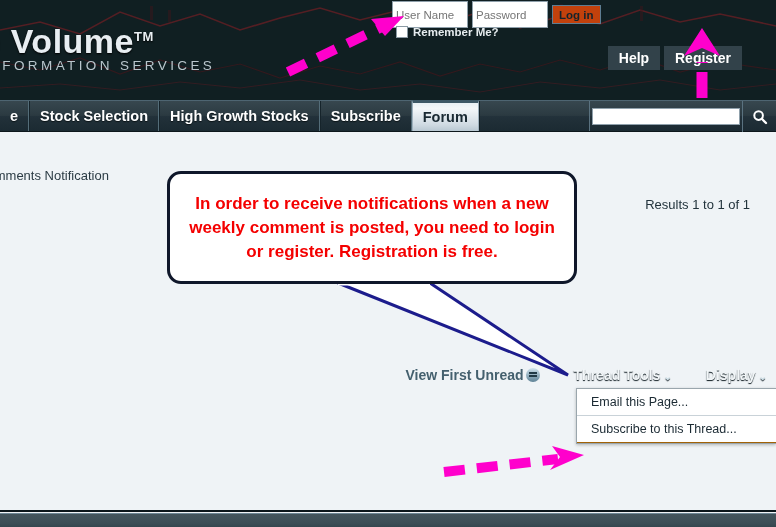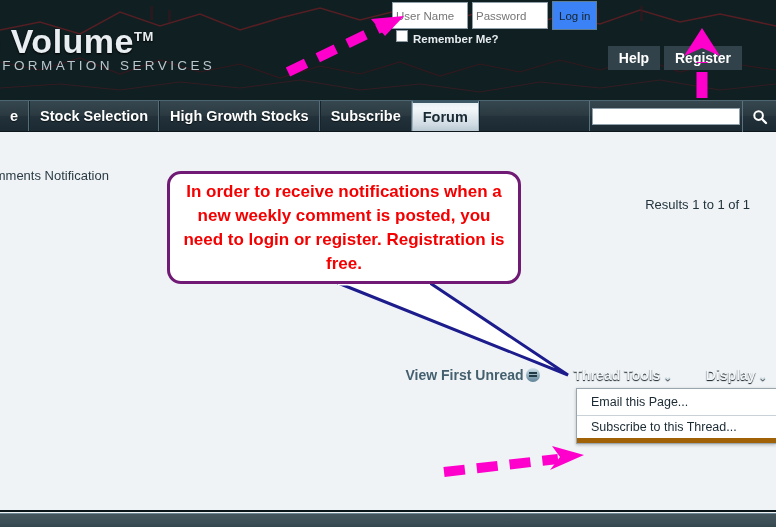--- a/index.html
+++ b/index.html
@@ -39,33 +39,33 @@
     position: absolute; left: 392px; top: 1px;
     display: flex; gap: 4px; align-items: center;
   }
   .login-input {
     width: 76px; height: 27px; font-size: 11.5px;
     border: 1px solid #8fa0ab; background: #fff; color: #8e9aa3;
     padding: 0 3px; font-family: "Liberation Sans", sans-serif;
     line-height: 15px;
   }
   .login-btn {
-    height: 29px; padding: 0 6px; font-size: 11.5px; font-weight: normal;
-    border: 1px solid #5e7d92; background: #3b82f6; color: #15232b;
+    height: 19px; padding: 0 6px; font-size: 11.5px; font-weight: bold;
+    border: 1px solid #5e7d92; background: #c2410c; color: #15232b;
     cursor: pointer; line-height: 14px;
     font-family: "Liberation Sans", sans-serif;
   }
   .remember-wrap {
     position: absolute; left: 396px; top: 26px;
     display: flex; align-items: center; gap: 5px;
   }
   .remember-box {
     width: 12px; height: 12px; background: #fff; border: 1px solid #8b9aa4;
   }
-  .remember-label { color: #e6ecef; font-size: 11.5px; font-weight: bold; margin-top: 7px; }
+  .remember-label { color: #e6ecef; font-size: 11.5px; font-weight: bold; }
 
   .hdr-link {
     position: absolute; top: 0; height: 24px;
     background: #32424a; color: #fff; font-size: 14px; font-weight: bold;
     display: flex; align-items: center; justify-content: center;
     cursor: pointer;
     margin-top: 46px;
   }
   .hdr-help { left: 608px; width: 52px; }
   .hdr-register { left: 664px; width: 78px; }
@@ -174,26 +174,26 @@
     border-right: none;
     box-shadow: 0 1px 3px rgba(0,0,0,.25);
     z-index: 30;
   }
   .dd-item {
     height: 27px; display: flex; align-items: center;
     padding-left: 14px; font-size: 12.5px; color: #1b2a33;
     border-bottom: 1px solid #c9d2d8; cursor: pointer;
     white-space: nowrap;
   }
-  .dd-item:last-child { border-bottom: 5px solid #a16207; }
+  .dd-item:last-child { border-bottom: 1px solid #a16207; }
 
   
   .callout {
-    position: absolute; left: 167px; top: 171px; width: 354px; height: 113px;
-    background: #fff; border: 3px solid #701a75; border-radius: 14px;
+    position: absolute; left: 167px; top: 171px; width: 410px; height: 113px;
+    background: #fff; border: 3px solid #0f172a; border-radius: 14px;
     z-index: 20;
     display: flex; align-items: center; justify-content: flex-start;
   }
   .callout-text {
     color: #f40000; font-size: 17px; font-weight: bold; line-height: 24px;
     text-align: center; padding: 0 10px;
   }
   .callout-tail {
     position: absolute; left: 0; top: 0; width: 776px; height: 527px;
     pointer-events: none; z-index: 19;

